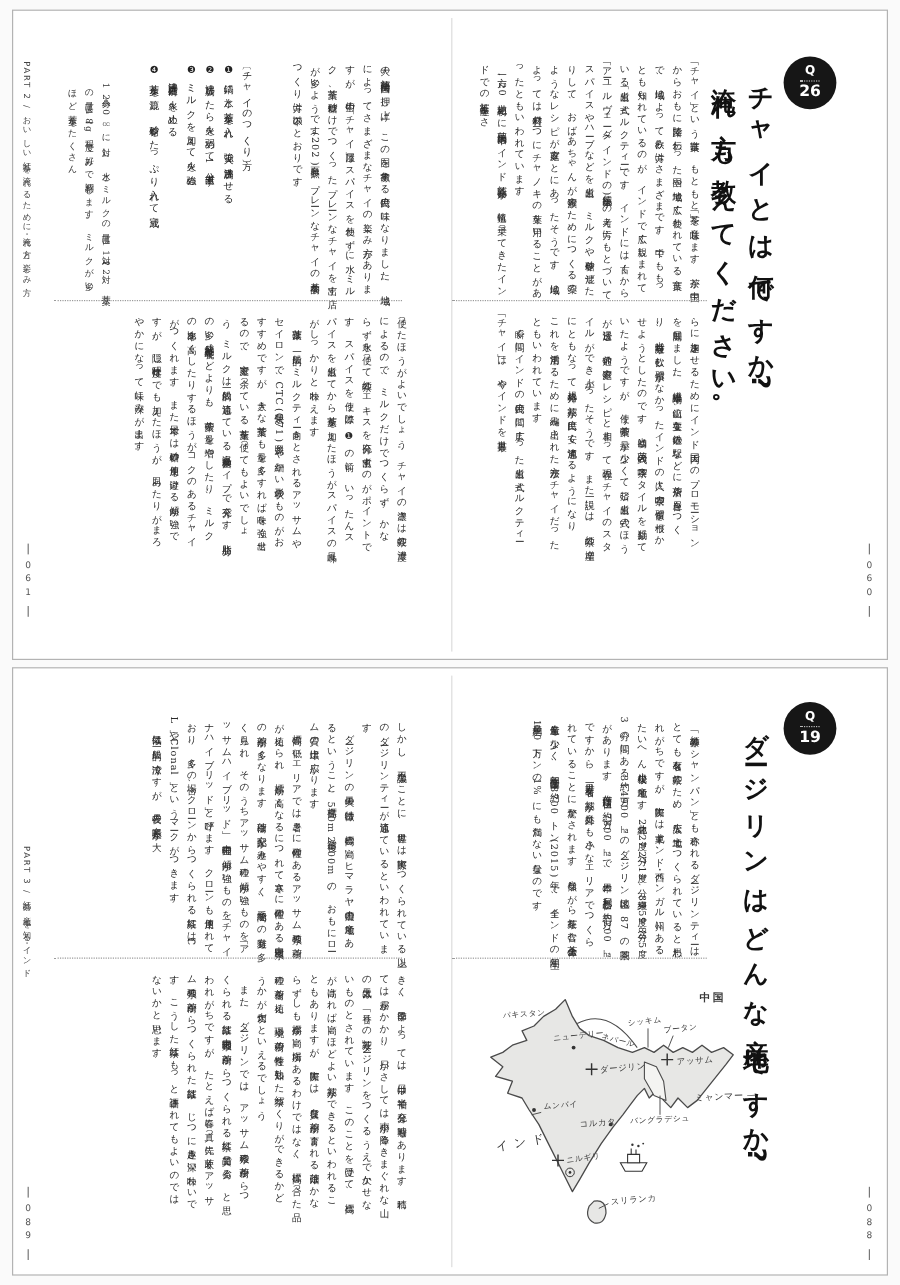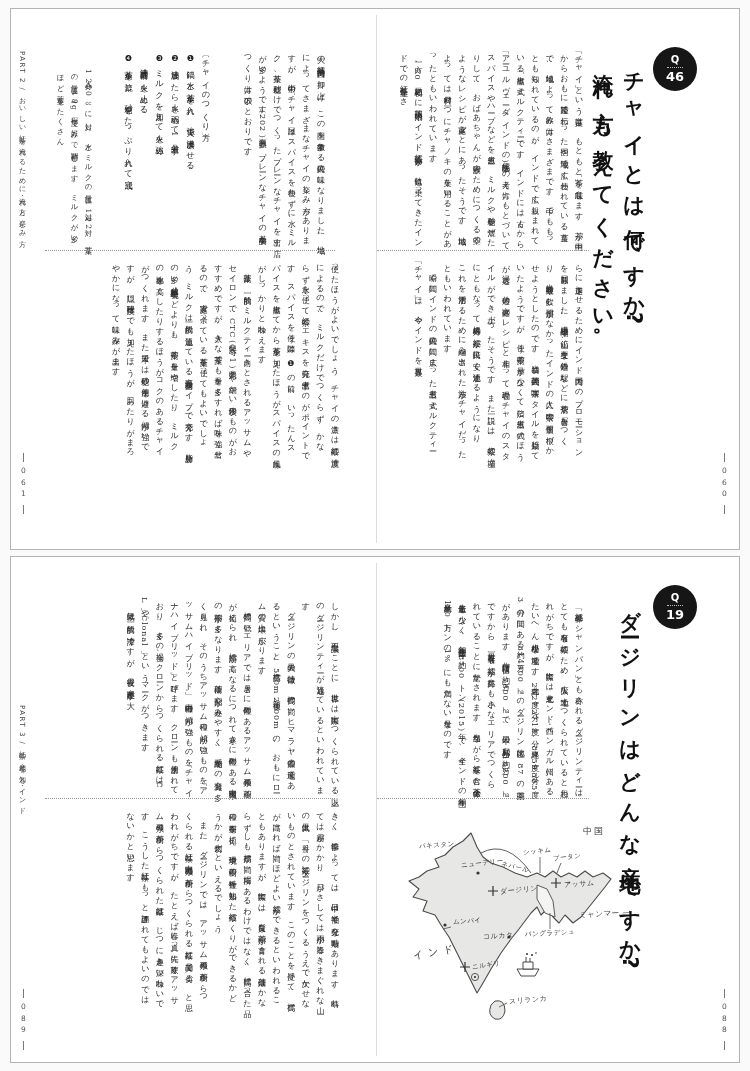--- a/index.html
+++ b/index.html
@@ -33,21 +33,21 @@
 </style>
 </head>
 <body>
 
 <div class="spread" id="spread-chai">
   <div class="gutter"></div>
 
   <div class="qbadge" style="left:642px;top:38px;">
     <span class="q">Q</span>
     <span class="qdiv"></span>
-    <span class="qnum">46</span>
+    <span class="qnum">26</span>
   </div>
   <div class="qtitle vtext" style="left:572px;top:48px;height:440px;width:66px;">チャイとは何ですか?
 淹れ方も教えてください。</div>
 
   <div class="band vtext" style="left:368px;top:40px;height:198px;width:206px;">「チャイ」という言葉は、もともと「茶」を意味します。茶が中国からおもに陸路で伝わった国や地域で広く使われている言葉で、地域によって飲み方はさまざまです。中でももっとも知られているのが、インドで広く親しまれている「煮出し式ミルクティー」です。インドには古くから「アーユルヴェーダ(インドの伝統医学)」の考え方にもとづいてスパイスやハーブなどを煮出し、ミルクや砂糖を混ぜたりして、おばあちゃんが家族のためにつくる薬のようなレシピが家庭ごとにあったそうです。地域によっては材料の一つにチャノキの葉を用いることがあったともいわれています。
 　一方、20世紀初めに英国統治下のインド紅茶協会が、軌道に乗ってきたインドでの紅茶生産をさ</div>
   <div class="rule" style="left:366px;top:241px;width:212px;"></div>
   <div class="band vtext" style="left:368px;top:250px;height:198px;width:206px;">らに加速させるためにインド国内でのプロモーションを展開しました。繊維工場や鉱山、主要な鉄道の駅などに茶店や屋台をつくり、当時紅茶を飲む習慣がなかったインドの人々に喫茶の習慣を根づかせようとしたのです。当初は英国式の喫茶スタイルを奨励していたようですが、使う茶葉の量が少なくて済む煮出し式のほうが浸透し、前述の家庭のレシピと相まって現在のチャイのスタイルができ上がったそうです。また一説には、紅茶の増産にともなって規格外の紅茶が庶民に安く流通するようになり、これを活用するために編み出された方法がチャイだったともいわれています。
 　瞬く間にインドの庶民の間に広まった煮出し式ミルクティー「チャイ」は、今やインドを世界最</div>
 
@@ -113,21 +113,21 @@
 
       <g>
         <path d="M134,166 L156,166 L152,173 L138,173 Z" fill="#fff" stroke="#333" stroke-width="0.9"></path>
         <path d="M140,159 H150 V166 H140 Z" fill="#fff" stroke="#333" stroke-width="0.9"></path>
         <path d="M143,159 V154 M147,159 V155" stroke="#333" stroke-width="0.9"></path>
         <circle cx="144" cy="151" r="1" fill="#333"></circle>
         <circle cx="149" cy="152" r="1" fill="#333"></circle>
         <circle cx="153" cy="150" r="0.8" fill="#333"></circle>
       </g>
     </svg>
-    <div class="map-label" style="left:200px;top:22px;font-size:9px;letter-spacing:2px;">中国</div>
+    <div class="map-label" style="left:200px;top:22px;font-size:9px;letter-spacing:2px;font-weight:bold;">中国</div>
     <div class="map-label" style="left:36px;top:38px;transform:rotate(-4deg);">パキスタン</div>
     <div class="map-label" style="left:78px;top:56px;transform:rotate(-6deg);">ニューデリー</div>
     <div class="map-label" style="left:118px;top:60px;transform:rotate(14deg);">ネパール</div>
     <div class="map-label" style="left:140px;top:44px;transform:rotate(-6deg);">シッキム</div>
     <div class="map-label" style="left:170px;top:50px;transform:rotate(-6deg);">ブータン</div>
     <div class="map-label" style="left:181px;top:76px;font-size:7px;transform:rotate(-4deg);">アッサム</div>
     <div class="map-label" style="left:196px;top:106px;font-size:7.5px;transform:rotate(-3deg);">ミャンマー ―</div>
     <div class="map-label" style="left:142px;top:126px;transform:rotate(-3deg);">バングラデシュ</div>
     <div class="map-label" style="left:100px;top:128px;font-size:7px;transform:rotate(-4deg);">コルカタ</div>
     <div class="map-label" style="left:70px;top:114px;transform:rotate(-4deg);">ムンバイ</div>

